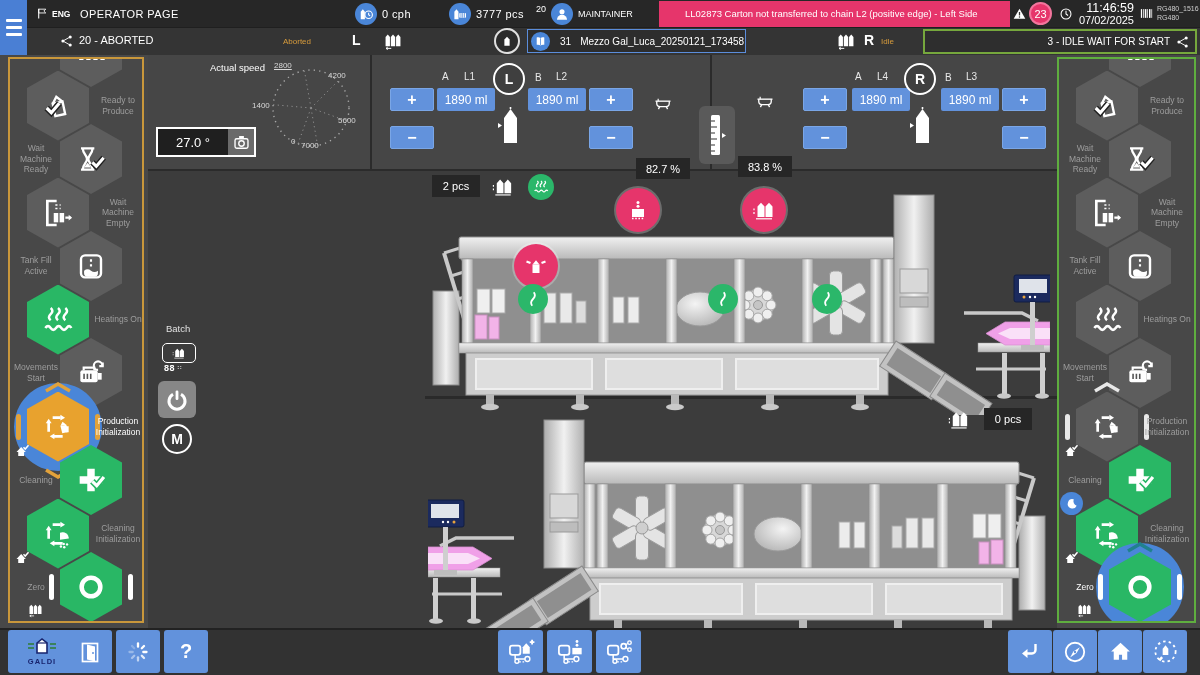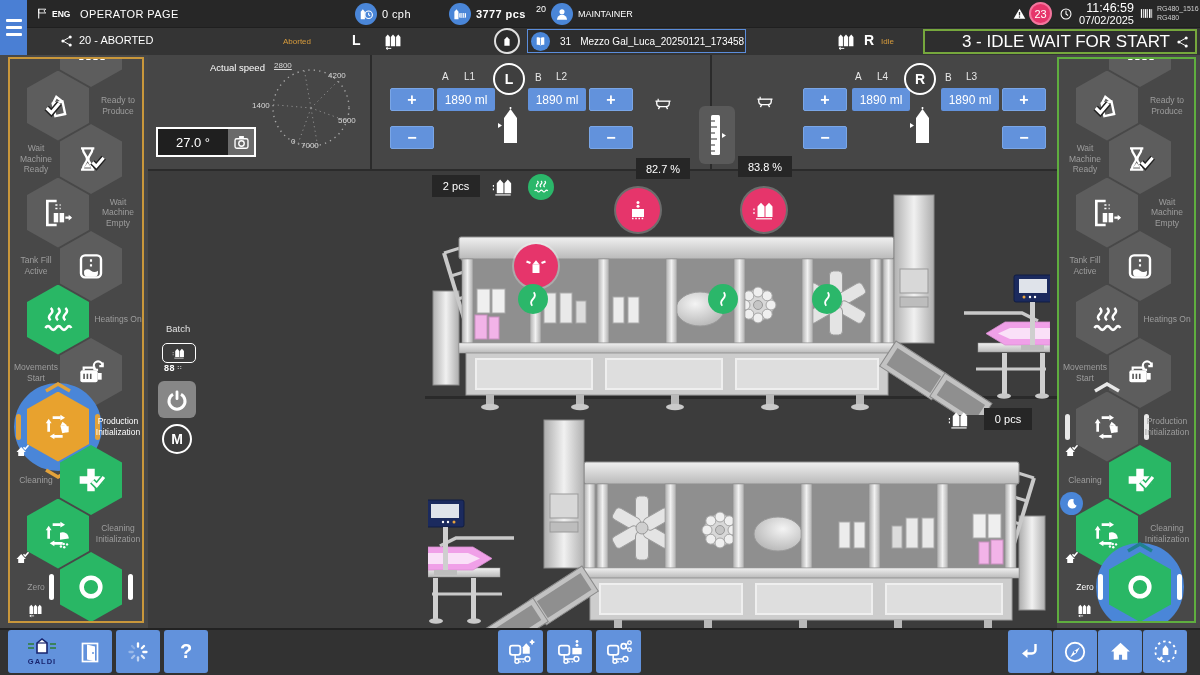--- a/index.html
+++ b/index.html
@@ -101,31 +101,34 @@
 
   <div class="abs bluecirc ico" style="left:449px;top:3px;width:22px;height:22px;padding:2px;box-sizing:border-box;">
       <svg viewBox="0 0 24 24" preserveAspectRatio="xMidYMid meet">
         <path d="M4.5 9L7.3 5.8 10 9v10H4.5z" fill="#fff"></path>
         <rect x="11" y="10.5" width="9" height="6.5" rx="1" fill="#fff"></rect>
         <g stroke="#4a86d8" stroke-width="1">
           <path d="M13.3 10.5v6.5M15.6 10.5v6.5M17.9 10.5v6.5"></path>
         </g>
       </svg>
     </div>
-  <span class="abs tb-txt" style="left:476px;top:8px;font-weight:bold;">3777 pcs</span>
+  <span class="abs tb-txt" style="left:476px;top:8px;">3777 pcs</span>
 
   <span class="abs" style="left:536px;top:4px;font-size:9px;">20</span>
   <div class="abs bluecirc ico" style="left:551px;top:3px;width:22px;height:22px;padding:3px;box-sizing:border-box;">
       <svg viewBox="0 0 24 24" preserveAspectRatio="xMidYMid meet">
         <circle cx="12" cy="8.5" r="3.8" fill="#fff"></circle>
         <path d="M4.5 20.5a7.5 7.5 0 0 1 15 0z" fill="#fff"></path>
       </svg>
     </div>
   <span class="abs" style="left:578px;top:9px;font-size:9px;">MAINTAINER</span>
 
+  <div class="abs" id="alarm-banner" style="left:659px;top:1px;width:351px;height:26px;">
+    <span>LL02873 Carton not transferred to chain L2 (positive edge) - Left Side</span>
+  </div>
   <div class="abs ico" style="left:1012px;top:7px;width:15px;height:14px;">
       <svg viewBox="0 0 24 24" preserveAspectRatio="xMidYMid meet">
         <path d="M12 3L22 20H2z" fill="#fff"></path>
         <rect x="10.9" y="8.5" width="2.2" height="6" fill="#333"></rect>
         <circle cx="12" cy="17" r="1.3" fill="#333"></circle>
       </svg>
     </div>
   <div class="abs" style="left:1029px;top:2px;width:23px;height:23px;border-radius:50%;background:#e6356b;border:2px solid #f3759d;box-sizing:border-box;display:flex;align-items:center;justify-content:center;font-size:11px;">23</div>
   <div class="abs ico" style="left:1059px;top:7px;width:14px;height:14px;">
       <svg viewBox="0 0 24 24" preserveAspectRatio="xMidYMid meet">
@@ -194,21 +197,21 @@
       <svg viewBox="0 0 24 24" preserveAspectRatio="xMidYMid meet">
         <g fill="#fff">
           <path d="M3.5 8L6 5.2 8.5 8v10.5h-5zM9.5 8L12 5.2 14.5 8v10.5h-5zM15.5 8L18 5.2 20.5 8v10.5h-5z"></path>
         </g>
         <path d="M4 21h6M4 21l2-1.4M4 21l2 1.4" stroke="#fff" stroke-width="1.1" fill="none"></path>
       </svg>
     </div>
   <span class="abs" style="left:864px;top:32px;font-size:14px;font-weight:bold;">R</span>
   <span class="abs orangetxt" style="left:881px;top:37px;font-size:8px;">Idle</span>
   <div class="abs" style="left:923px;top:29px;width:274px;height:25px;border:2px solid #76a73d;box-sizing:border-box;background:#2e2e2e;display:flex;align-items:center;justify-content:flex-end;">
-    <span style="font-size:17px;">3 - IDLE WAIT FOR START</span>
+    <span style="font-size:10px;">3 - IDLE WAIT FOR START</span>
     <span class="ico" style="width:14px;height:14px;margin:0 5px 0 6px;display:block;">
         <svg viewBox="0 0 24 24" preserveAspectRatio="xMidYMid meet">
           <path d="M5 12L17.5 5M5 12l12.5 7" stroke="#fff" stroke-width="1.6"></path>
           <g fill="#fff">
             <circle cx="5" cy="12" r="2.6"></circle>
             <circle cx="17.5" cy="5" r="2.6"></circle>
             <circle cx="17.5" cy="19" r="2.6"></circle>
           </g>
         </svg>
       </span>

